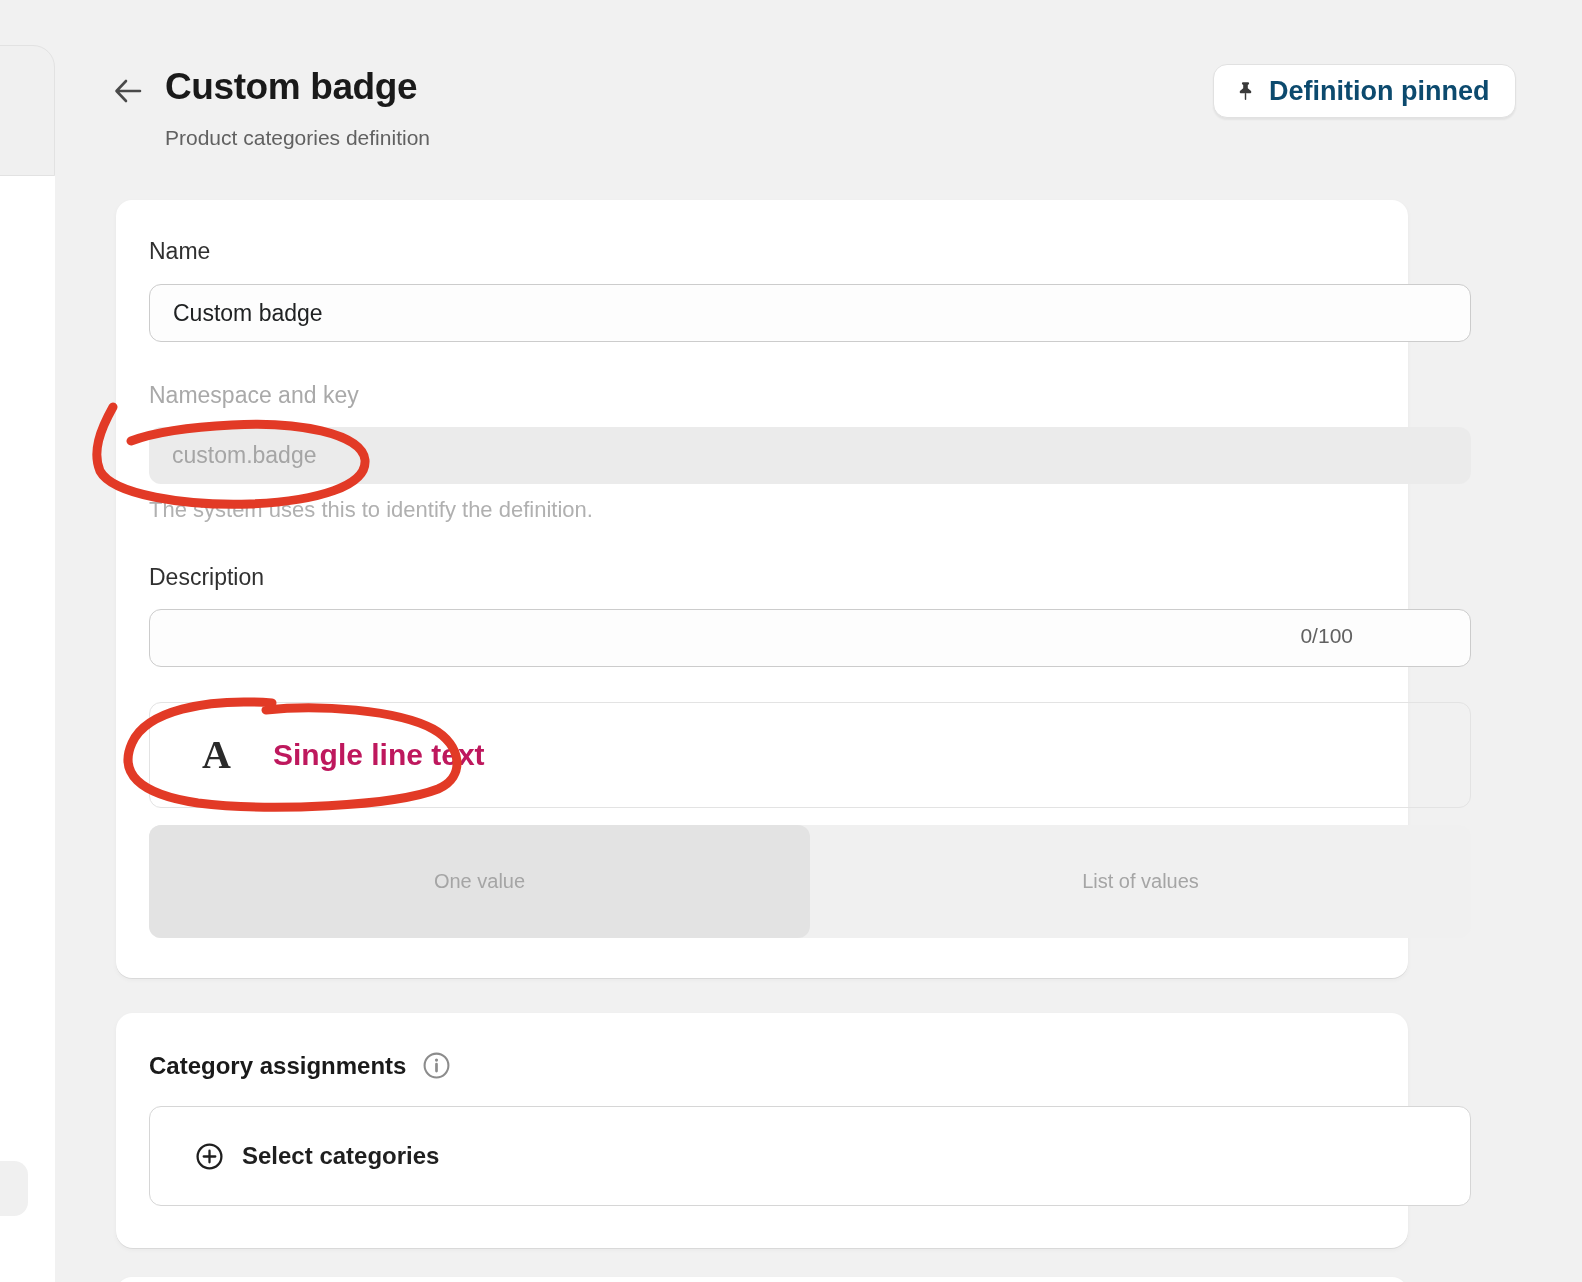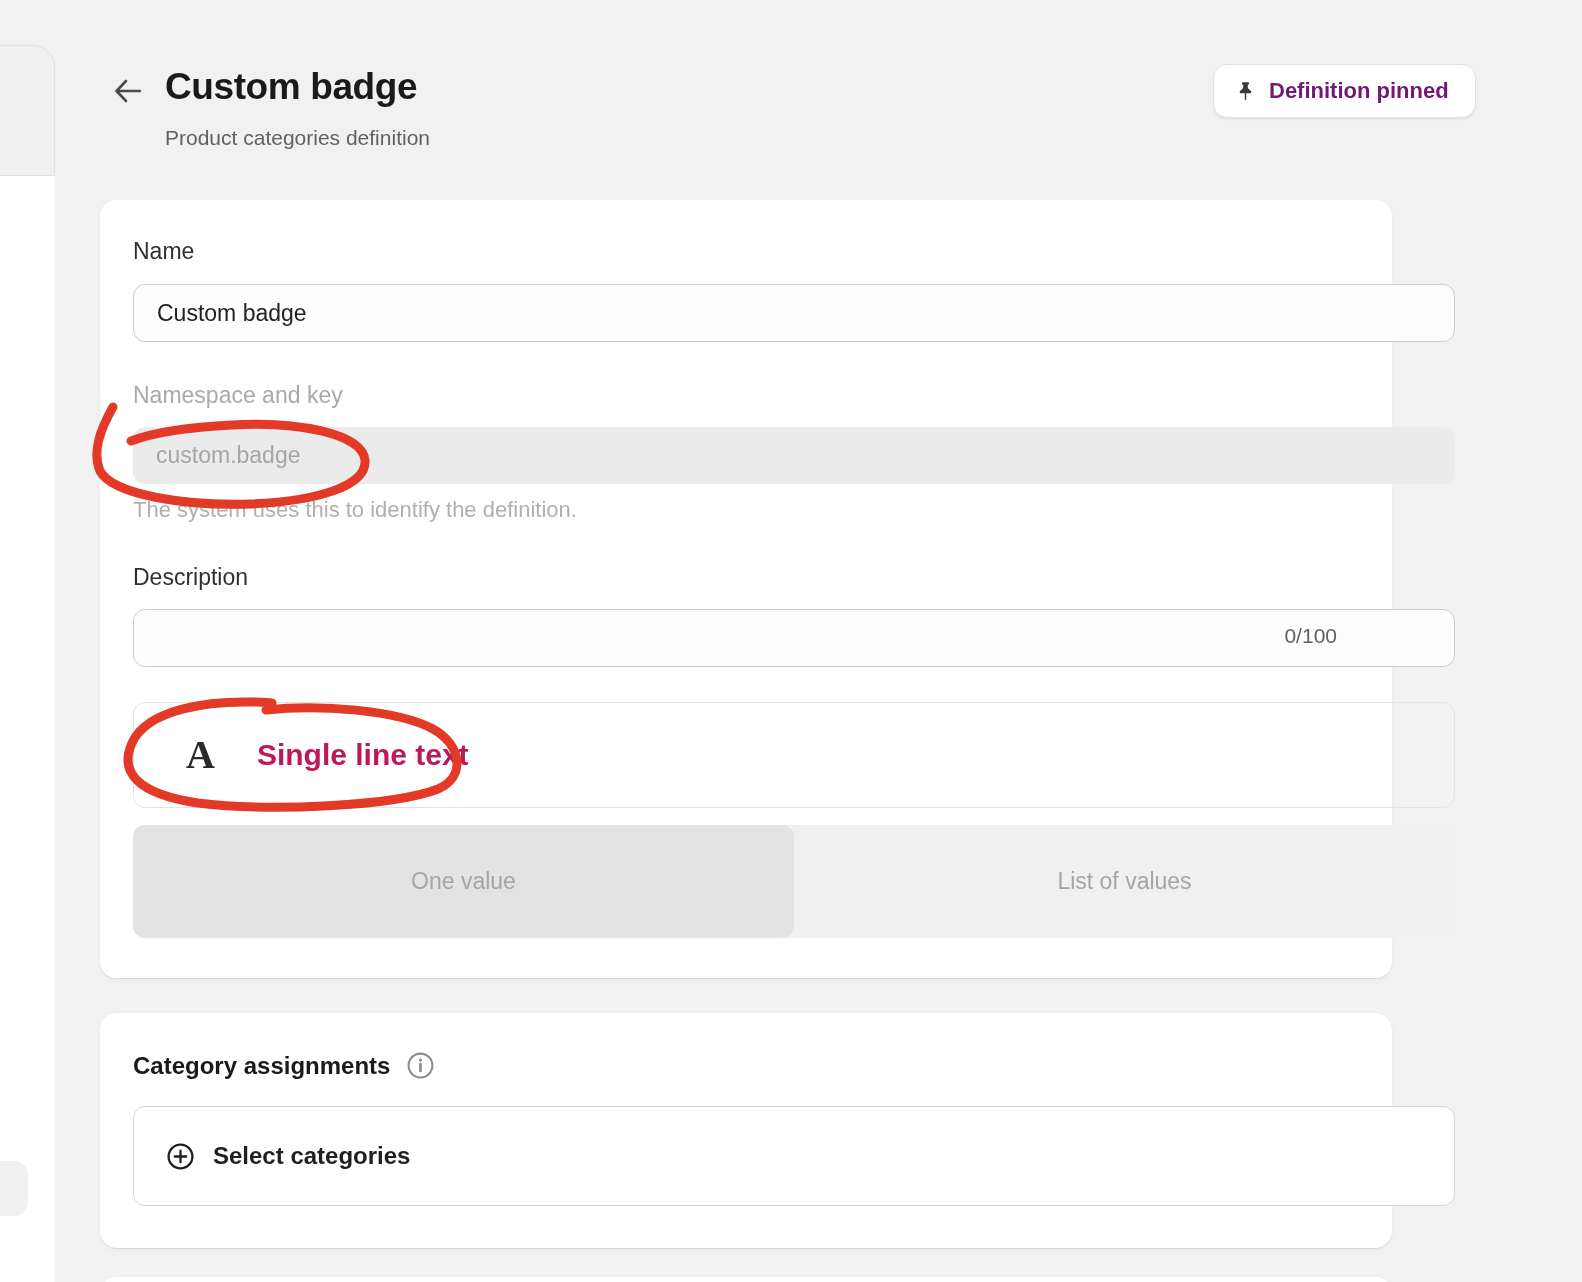--- a/index.html
+++ b/index.html
@@ -24,27 +24,27 @@
 
   
   .back-btn { position:absolute; left:108px; top:74px; width:40px; height:36px; background:none; border:none; cursor:pointer; }
   .page-title { position:absolute; left:165px; top:66px; font-size:37px; font-weight:700; color:#1a1a1a; letter-spacing:-0.4px; }
   .page-subtitle { position:absolute; left:165px; top:126px; font-size:21px; color:#616161; }
   .pinned-btn {
     position:absolute; left:1213px; top:64px; height:54px; padding:0 26px 0 20px;
     display:flex; align-items:center; gap:12px;
     background:#ffffff; border:1px solid #e1e1e1; border-radius:14px;
     box-shadow:0 2px 2px rgba(0,0,0,0.06);
-    font-size:22px; font-weight:700; color:#701a75; cursor:pointer;
+    font-size:27px; font-weight:700; color:#0c4a6e; cursor:pointer;
     font-family:"Liberation Sans", sans-serif;
   }
 
   
   .card {
-    position:absolute; left:100px; width:1292px; background:#ffffff; border-radius:16px;
+    position:absolute; left:116px; width:1292px; background:#ffffff; border-radius:16px;
     box-shadow:0 1px 0 rgba(0,0,0,0.07), 0 2px 5px rgba(0,0,0,0.04);
   }
   .card-definition { top:200px; height:778px; }
   .card-category   { top:1013px; height:235px;border-radius:17px; }
   .card-next       { top:1277px; height:60px; }
 
   .fld-label { position:absolute; left:33px; font-size:23px; color:#303030; font-weight:500; }
   .fld-label.dim { color:#a9a9a9; font-weight:400; }
 
   .text-input {
@@ -67,33 +67,33 @@
   }
   .type-glyph { font-family:"Liberation Serif", serif; font-size:40px; font-weight:600; color:#2a2a2a; line-height:1; }
   .type-label { font-size:30px; font-weight:700; color:#be185d; }
 
   .segmented {
     position:absolute; left:33px; top:625px; width:1322px; height:113px;
     background:#f0f0f0; border-radius:12px; display:flex;
   }
   .segment {
     flex:1; display:flex; align-items:center; justify-content:center;
-    font-size:23px; color:#a5a5a5; font-weight:500; border-radius:12px;
+    font-size:20px; color:#a5a5a5; font-weight:500; border-radius:12px;
     border:none; background:transparent; cursor:default;
     font-family:"Liberation Sans", sans-serif;
   }
   .segment.selected { background:#e3e3e3; }
 
   .section-heading-row { position:absolute; left:33px; top:38px; display:flex; align-items:center; gap:16px; }
   .section-heading { font-size:24px; font-weight:700; color:#1a1a1a; }
 
   .select-box {
     position:absolute; left:33px; top:93px; width:1322px; height:100px;
     border:1px solid #d6d6d6; border-radius:12px; background:#ffffff;
-    display:flex; align-items:center; padding-left:32px; gap:18px; cursor:pointer;
+    display:flex; align-items:center; padding-left:45px; gap:18px; cursor:pointer;
     font-family:"Liberation Sans", sans-serif;
   }
   .select-box-label { font-size:24px; font-weight:700; color:#1f1f1f; }
 
   .annotation-layer { position:absolute; left:0; top:0; width:1582px; height:1282px; pointer-events:none; z-index:50; }
 
   .icon-flex { display:flex; align-items:center; justify-content:center; }
 </style>
 </head>
 <body>

